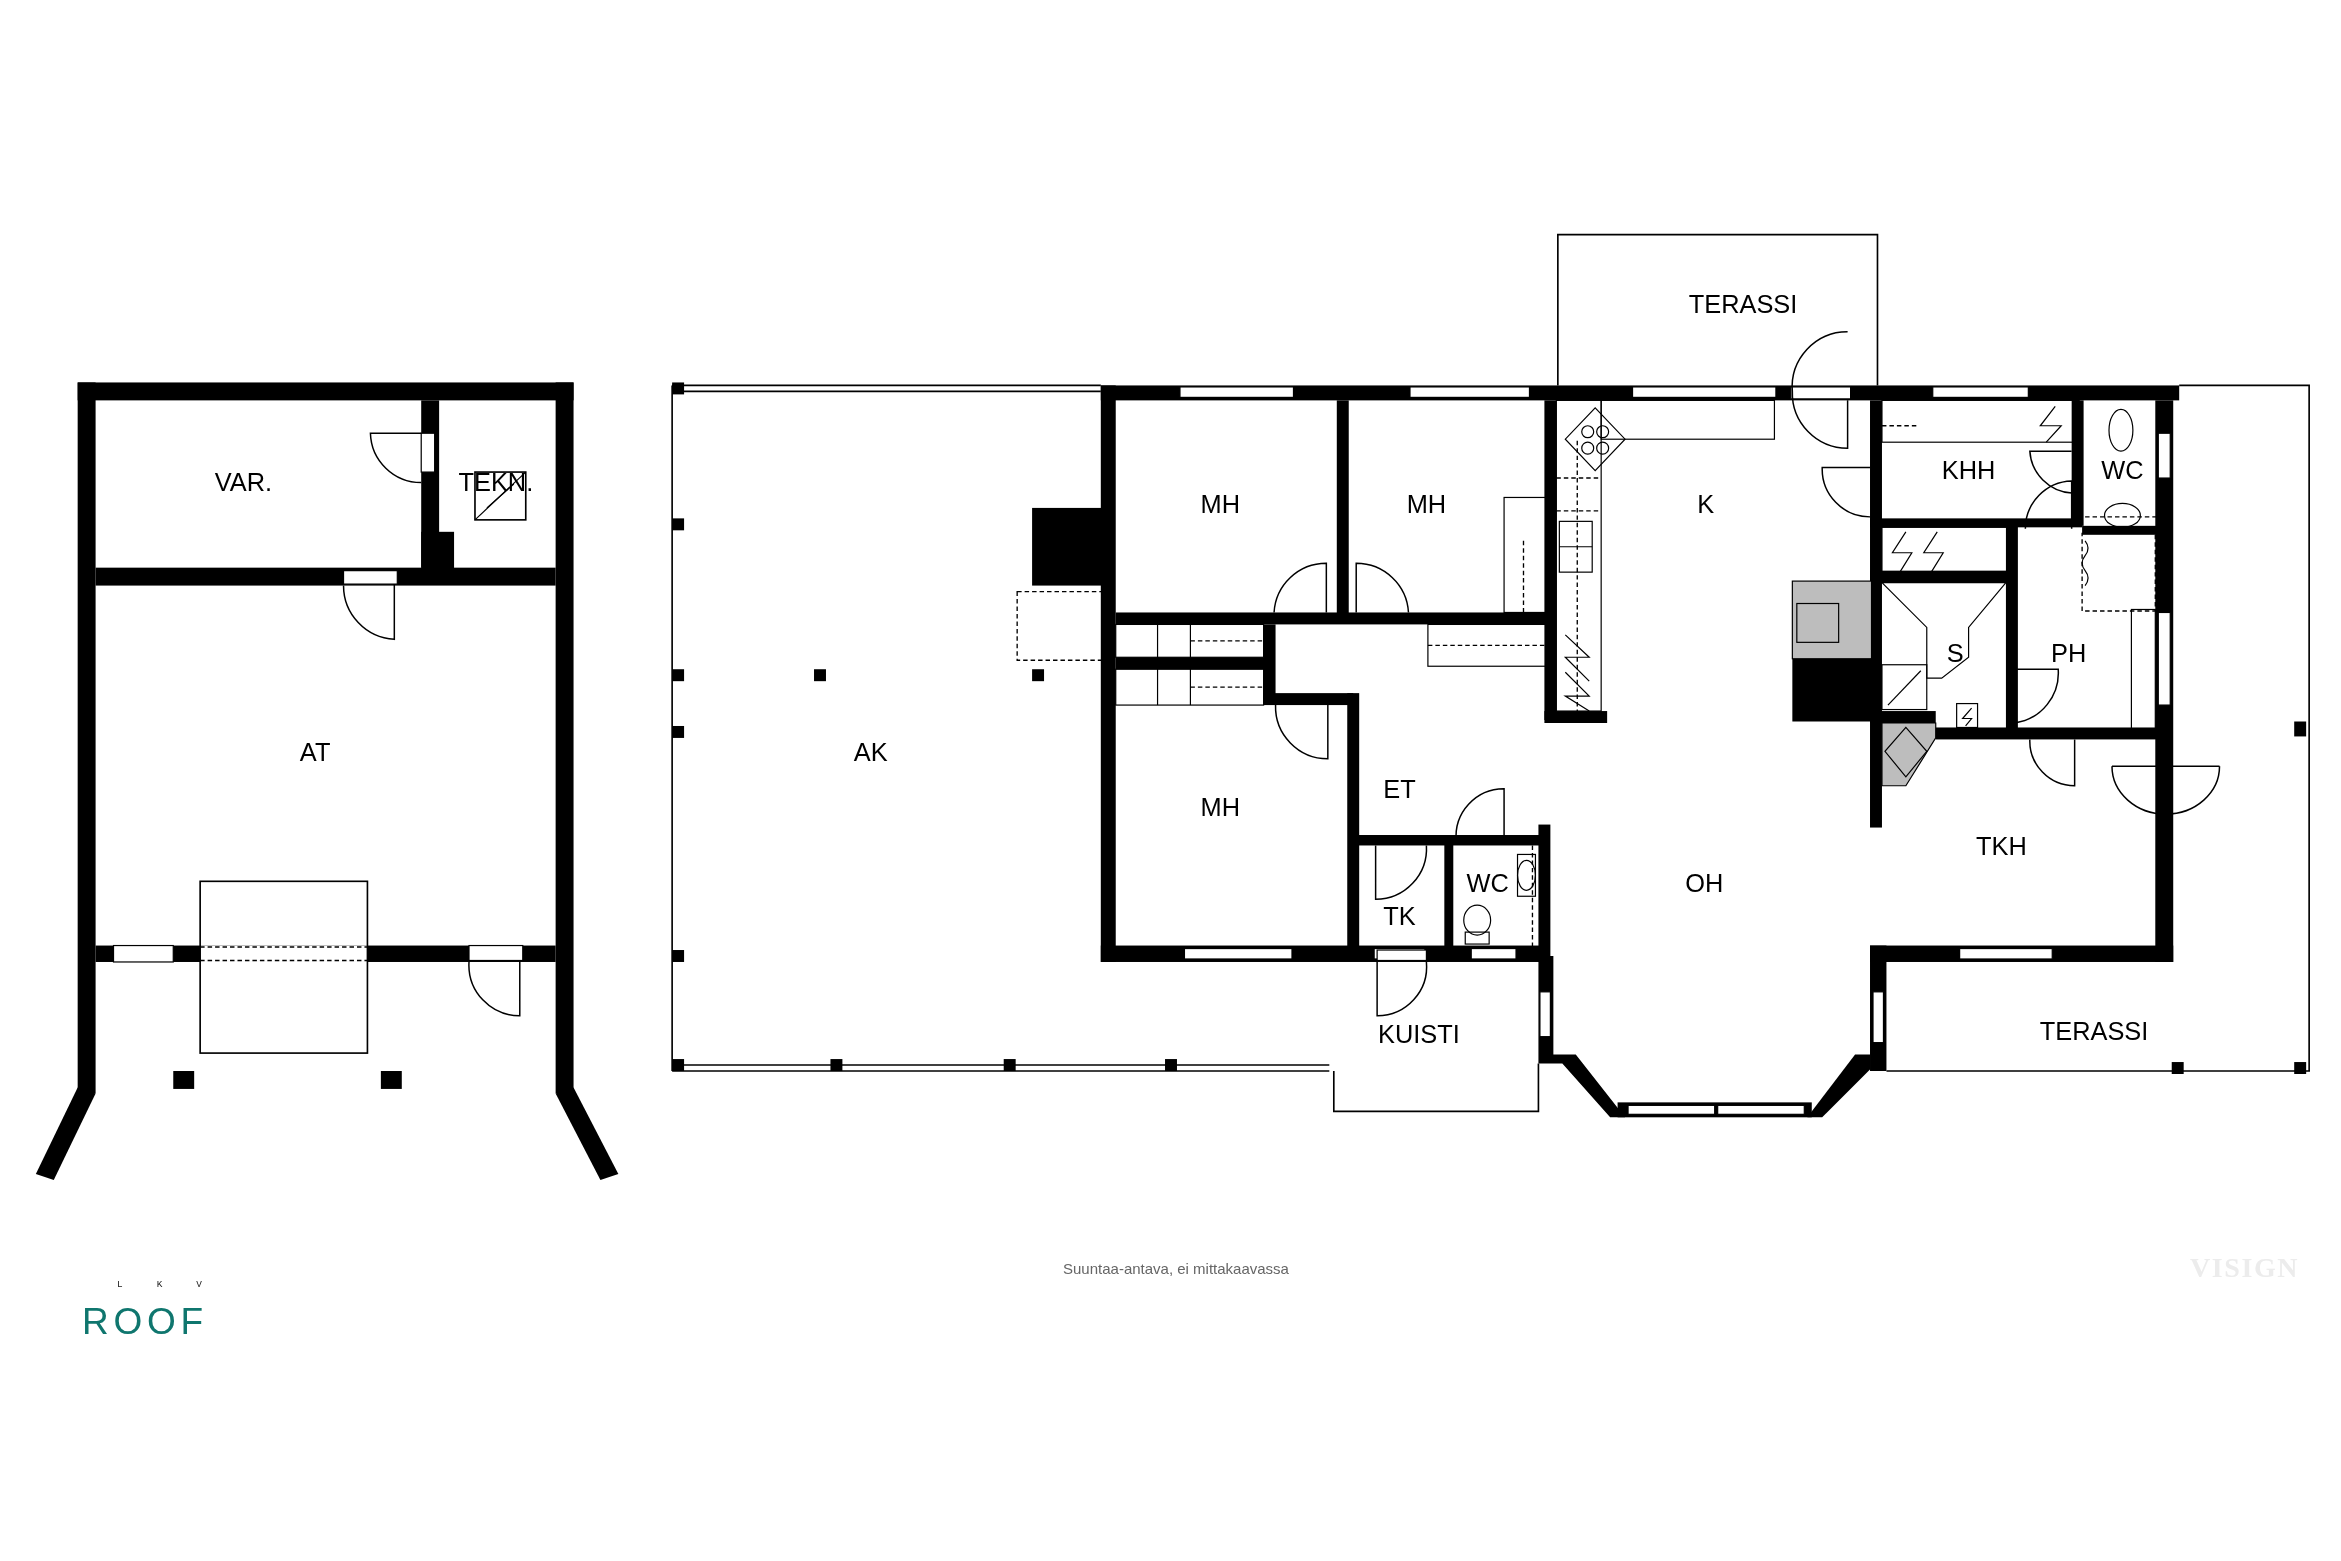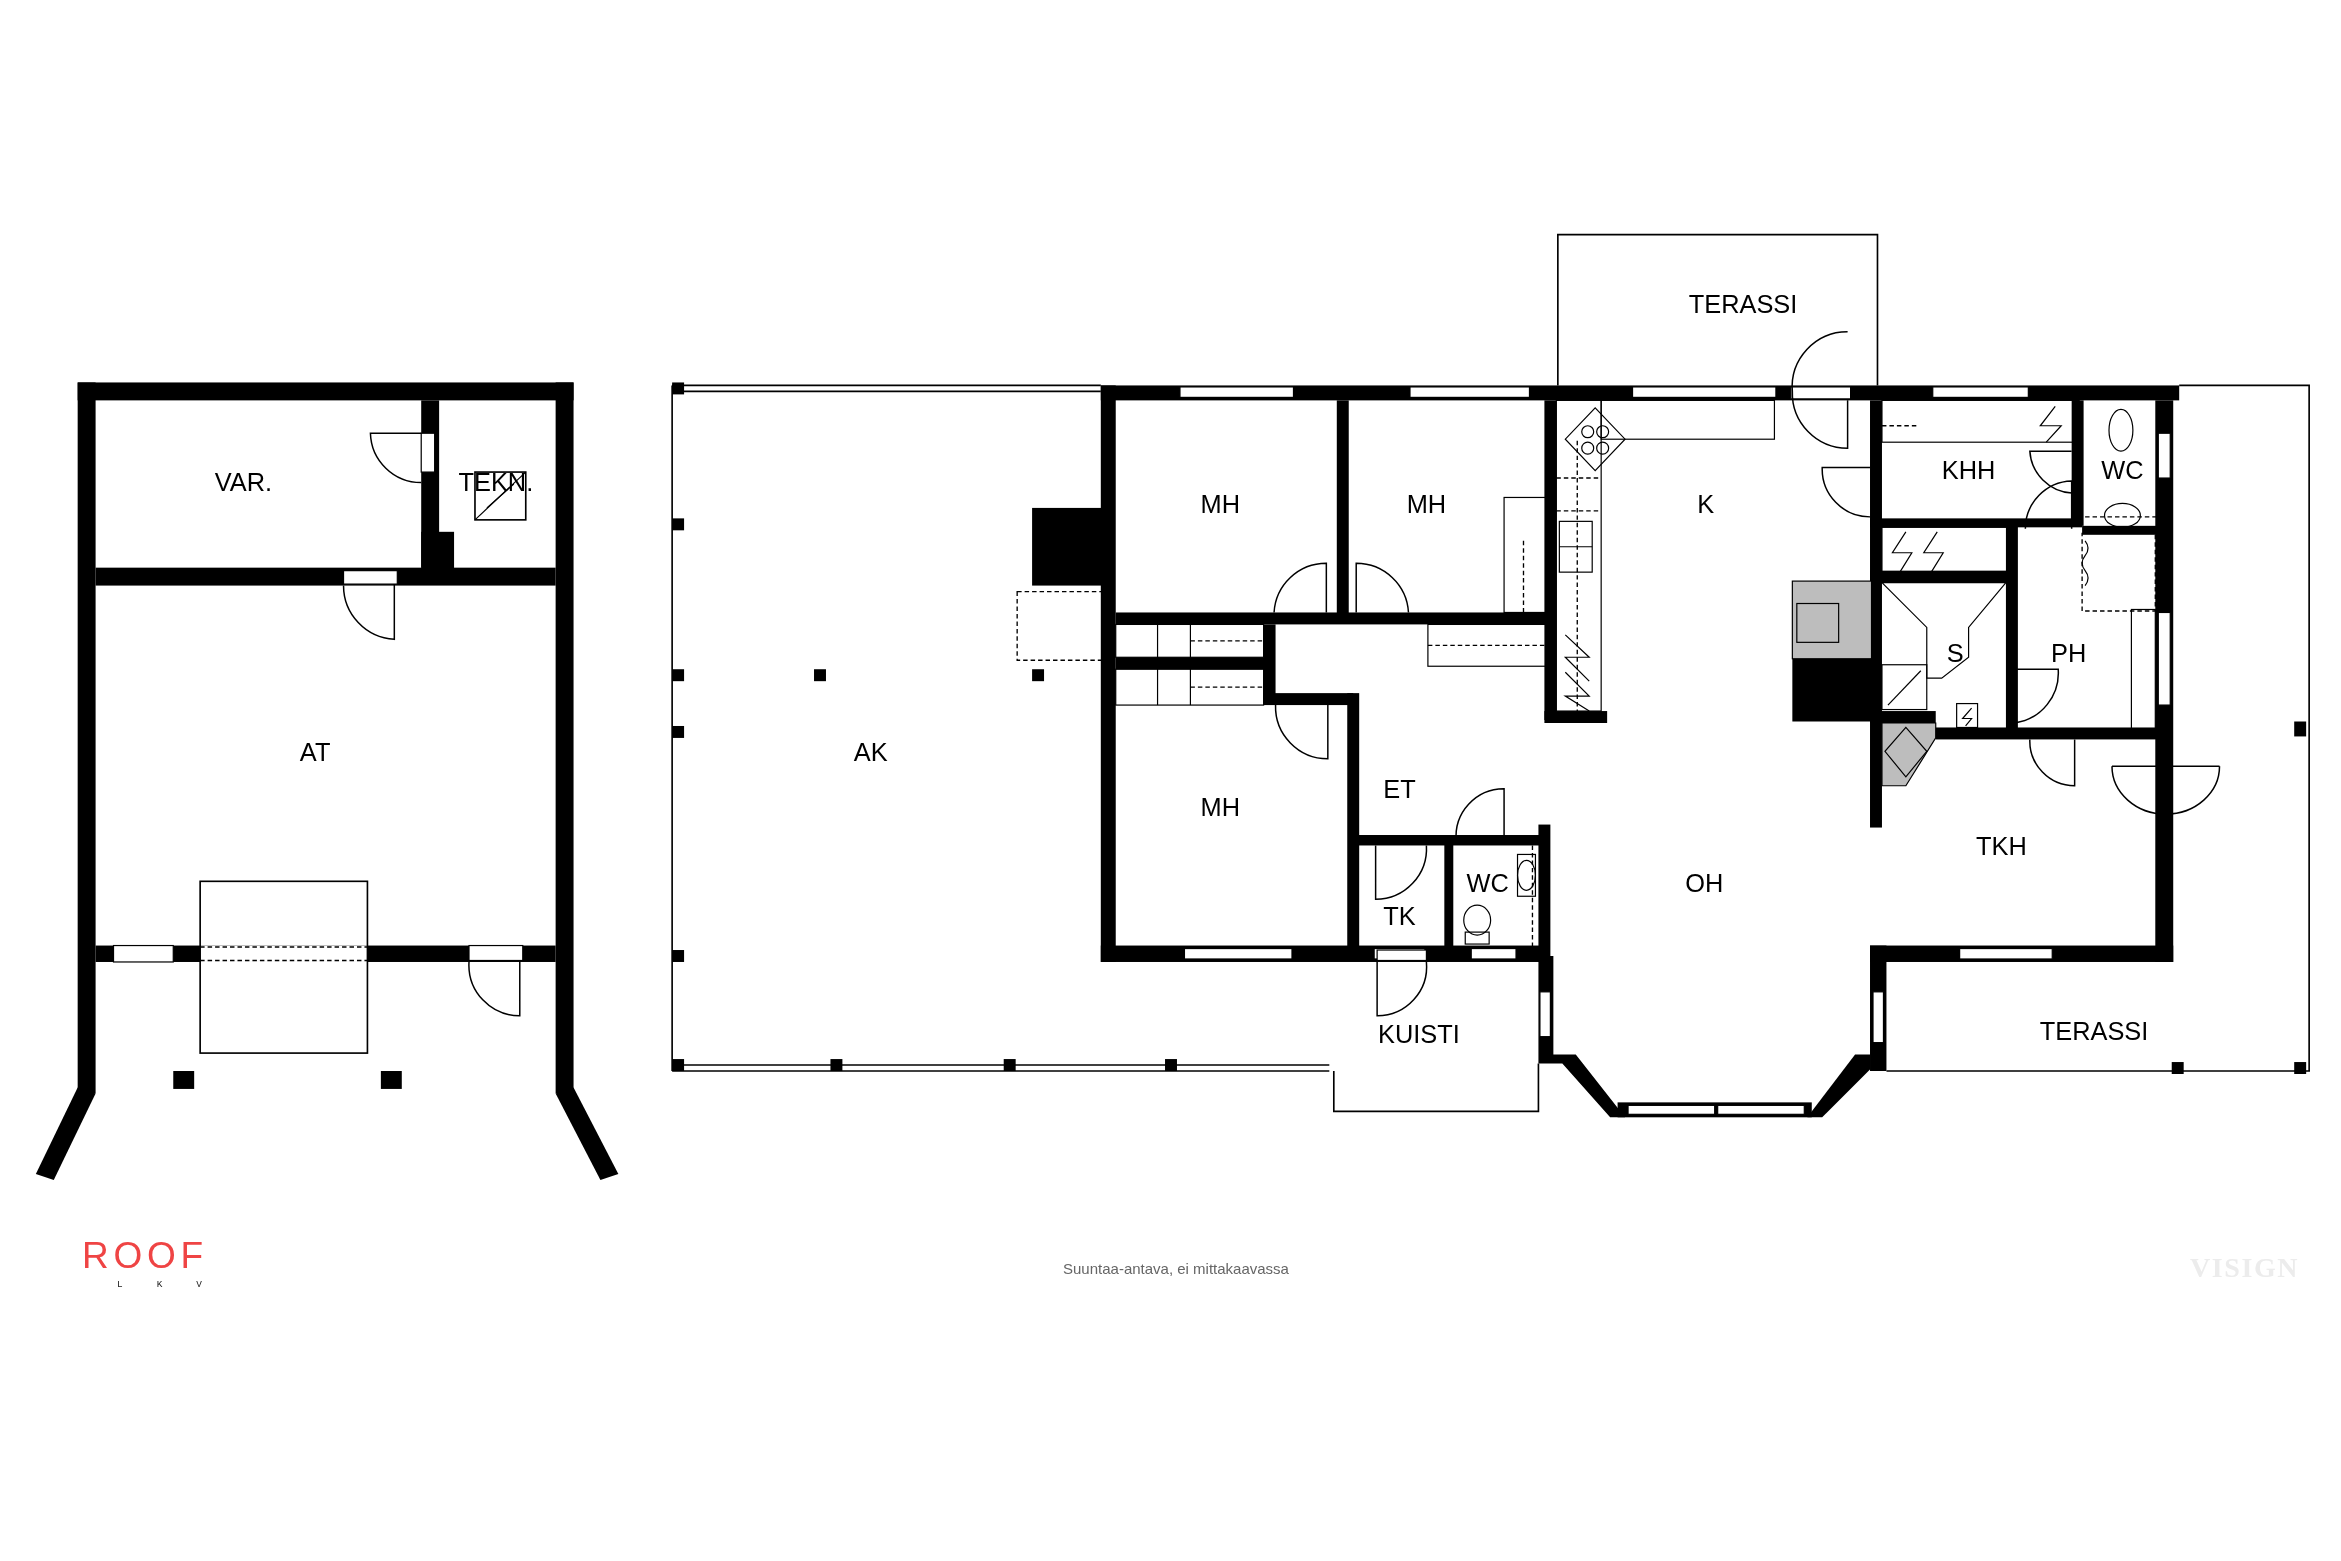--- a/index.html
+++ b/index.html
@@ -6,21 +6,21 @@
   body{width:2342px;height:1561px;overflow:hidden;position:relative;}
   #plan{position:absolute;left:0;top:0;width:2342px;height:1561px;}
   .w{fill:#000;}
   .ln{fill:none;stroke:#000;stroke-width:1.1;}
   .thin{fill:none;stroke:#000;stroke-width:0.8;}
   .dash{fill:none;stroke:#000;stroke-width:0.9;stroke-dasharray:3 2;}
   .win{fill:#fff;stroke:#000;stroke-width:0.8;}
   .door{fill:none;stroke:#000;stroke-width:1;}
   .hatch{fill:#bdbdbd;stroke:#000;stroke-width:0.8;}
   .lbl{font-family:"Liberation Sans",sans-serif;font-size:17px;fill:#000;text-anchor:middle;dominant-baseline:middle;}
-  .logo{position:absolute;left:82px;top:1237px;font-family:"Liberation Sans",sans-serif;font-size:37px;letter-spacing:4.7px;color:#ef4444;line-height:1;}
+  .logo{position:absolute;left:82px;top:1303px;font-family:"Liberation Sans",sans-serif;font-size:37px;letter-spacing:4.7px;color:#0f766e;line-height:1;}
   .logo-sub{position:absolute;left:117px;top:1279px;font-family:Liberation Mono, monospace;font-size:9.4px;letter-spacing:34px;color:#222;}
   .note{position:absolute;left:1063px;top:1260px;font-family:"Liberation Sans",sans-serif;font-size:15px;color:#666;}
   .wm{position:absolute;left:2190px;top:1252px;font-family:"Liberation Serif",serif;font-size:28px;font-weight:bold;color:#ececec;letter-spacing:1.6px;}
 </style>
 </head>
 <body>
 
 <svg id="plan" viewBox="0 0 1568 1045" xmlns="http://www.w3.org/2000/svg">
 
   <g>

